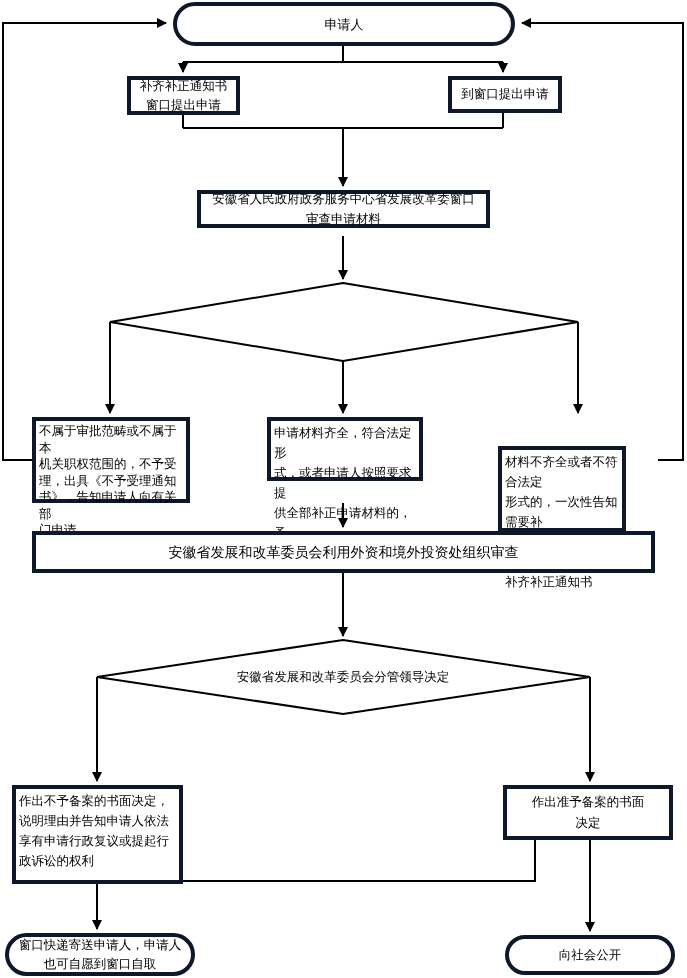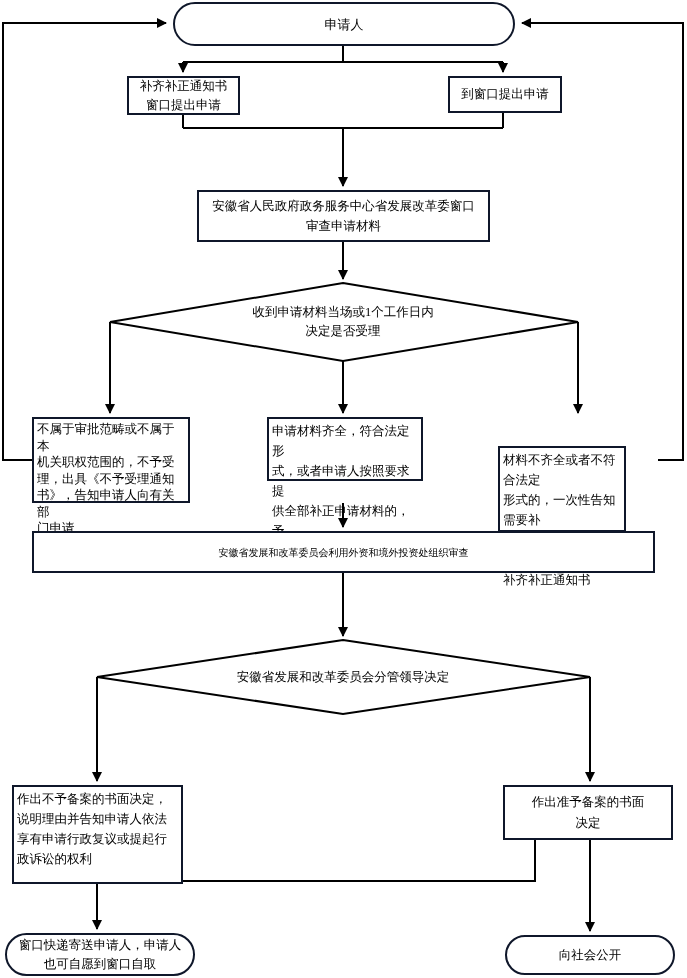--- a/index.html
+++ b/index.html
@@ -9,21 +9,21 @@
     height: 978px;
     background: #ffffff;
     font-family: "Liberation Serif", "DejaVu Serif", serif;
     color: #000;
   }
   #wires { position: absolute; left: 0; top: 0; z-index: 1; }
   .node {
     position: absolute;
     box-sizing: border-box;
     background: #ffffff;
-    border: 2px solid #0f172a;
+    border: 4px solid #0f172a;
     display: flex;
     align-items: center;
     justify-content: center;
     text-align: center;
     white-space: pre-line;
     font-size: 12.5px;
     line-height: 19px;
     z-index: 2;
   }
   .stadium { border-radius: 22px; }
@@ -90,43 +90,41 @@
     <polygon points="343,640 590,677 343,714 97,677" fill="#ffffff" stroke="#000" stroke-width="2"></polygon>
   </svg>
 
   <div class="node stadium" style="left:173px; top:2px; width:342px; height:44px; font-size:13px;">申请人</div>
 
   <div class="node" style="left:127px; top:76px; width:113px; height:39px;">补齐补正通知书
 窗口提出申请</div>
 
   <div class="node" style="left:448px; top:76px; width:114px; height:37px;">到窗口提出申请</div>
 
-  <div class="node" style="left:197px; top:190px; width:293px; height:52px; line-height:20px;">安徽省人民政府政务服务中心省发展改革委窗口
+  <div class="node" style="left:197px; top:190px; width:293px; height:38px; line-height:20px;">安徽省人民政府政务服务中心省发展改革委窗口
 审查申请材料</div>
 
-  <div class="diamond-label" style="left:213px; top:285px; width:260px; height:74px;">收到申请材料当场或1个工作日内
-决定是否受理</div>
 
   <div class="node leftalign" style="left:32px; top:417px; width:158px; height:86px;">不属于审批范畴或不属于本
 机关职权范围的，不予受
 理，出具《不予受理通知
 书》，告知申请人向有关部
 门申请</div>
 
   <div class="node leftalign" style="left:267px; top:417px; width:156px; height:64px; line-height:20px;">申请材料齐全，符合法定形
 式，或者申请人按照要求提
 供全部补正申请材料的，予
 以受理</div>
 
   <div class="node leftalign" style="left:498px; top:417px; width:128px; height:86px; line-height:20px;margin-top:29px;">材料不齐全或者不符合法定
 形式的，一次性告知需要补
 齐补正的全部内容，并出具
 补齐补正通知书</div>
 
-  <div class="node" style="left:32px; top:531px; width:623px; height:42px; font-size:10px;">安徽省发展和改革委员会利用外资和境外投资处组织审查</div>
+  <div class="node" style="left:32px; top:531px; width:623px; height:42px; font-size:14px;">安徽省发展和改革委员会利用外资和境外投资处组织审查</div>
 
   <div class="diamond-label" style="left:193px; top:640px; width:300px; height:74px;">安徽省发展和改革委员会分管领导决定</div>
 
   <div class="node leftalign" style="left:12px; top:785px; width:171px; height:99px; line-height:20px;">作出不予备案的书面决定，
 说明理由并告知申请人依法
 享有申请行政复议或提起行
 政诉讼的权利</div>
 
   <div class="node" style="left:503px; top:785px; width:170px; height:55px; line-height:21px;">作出准予备案的书面
 决定</div>

